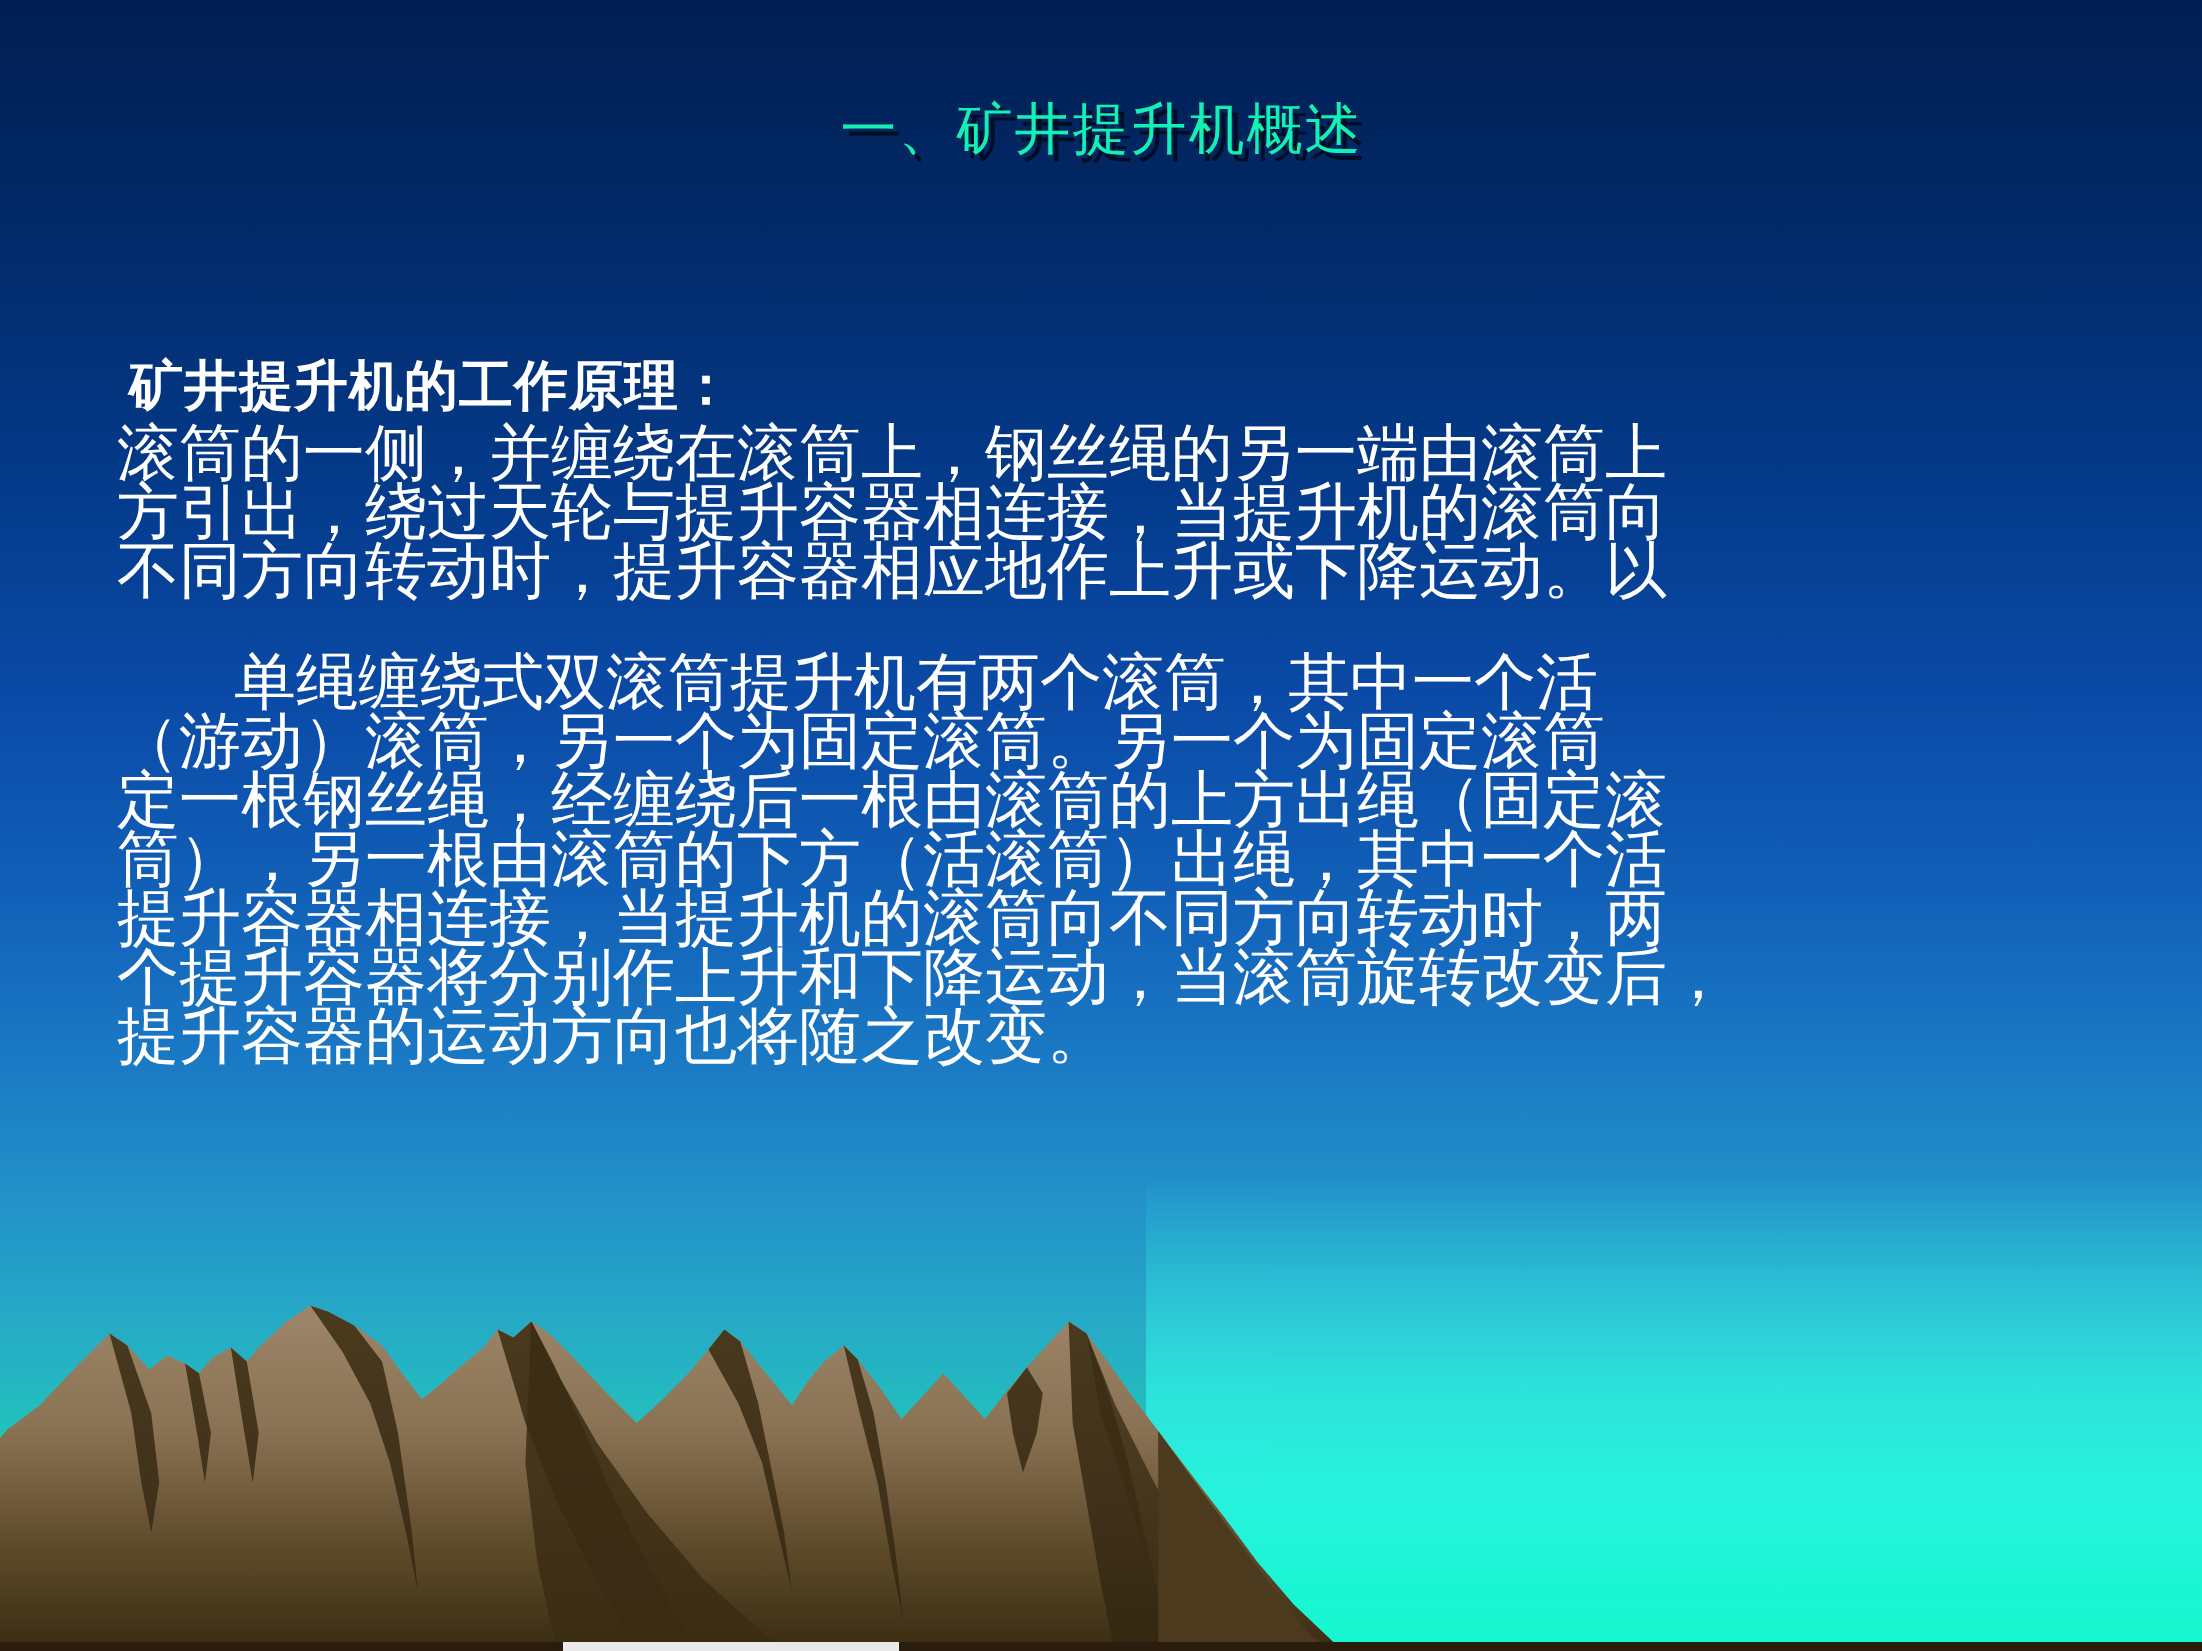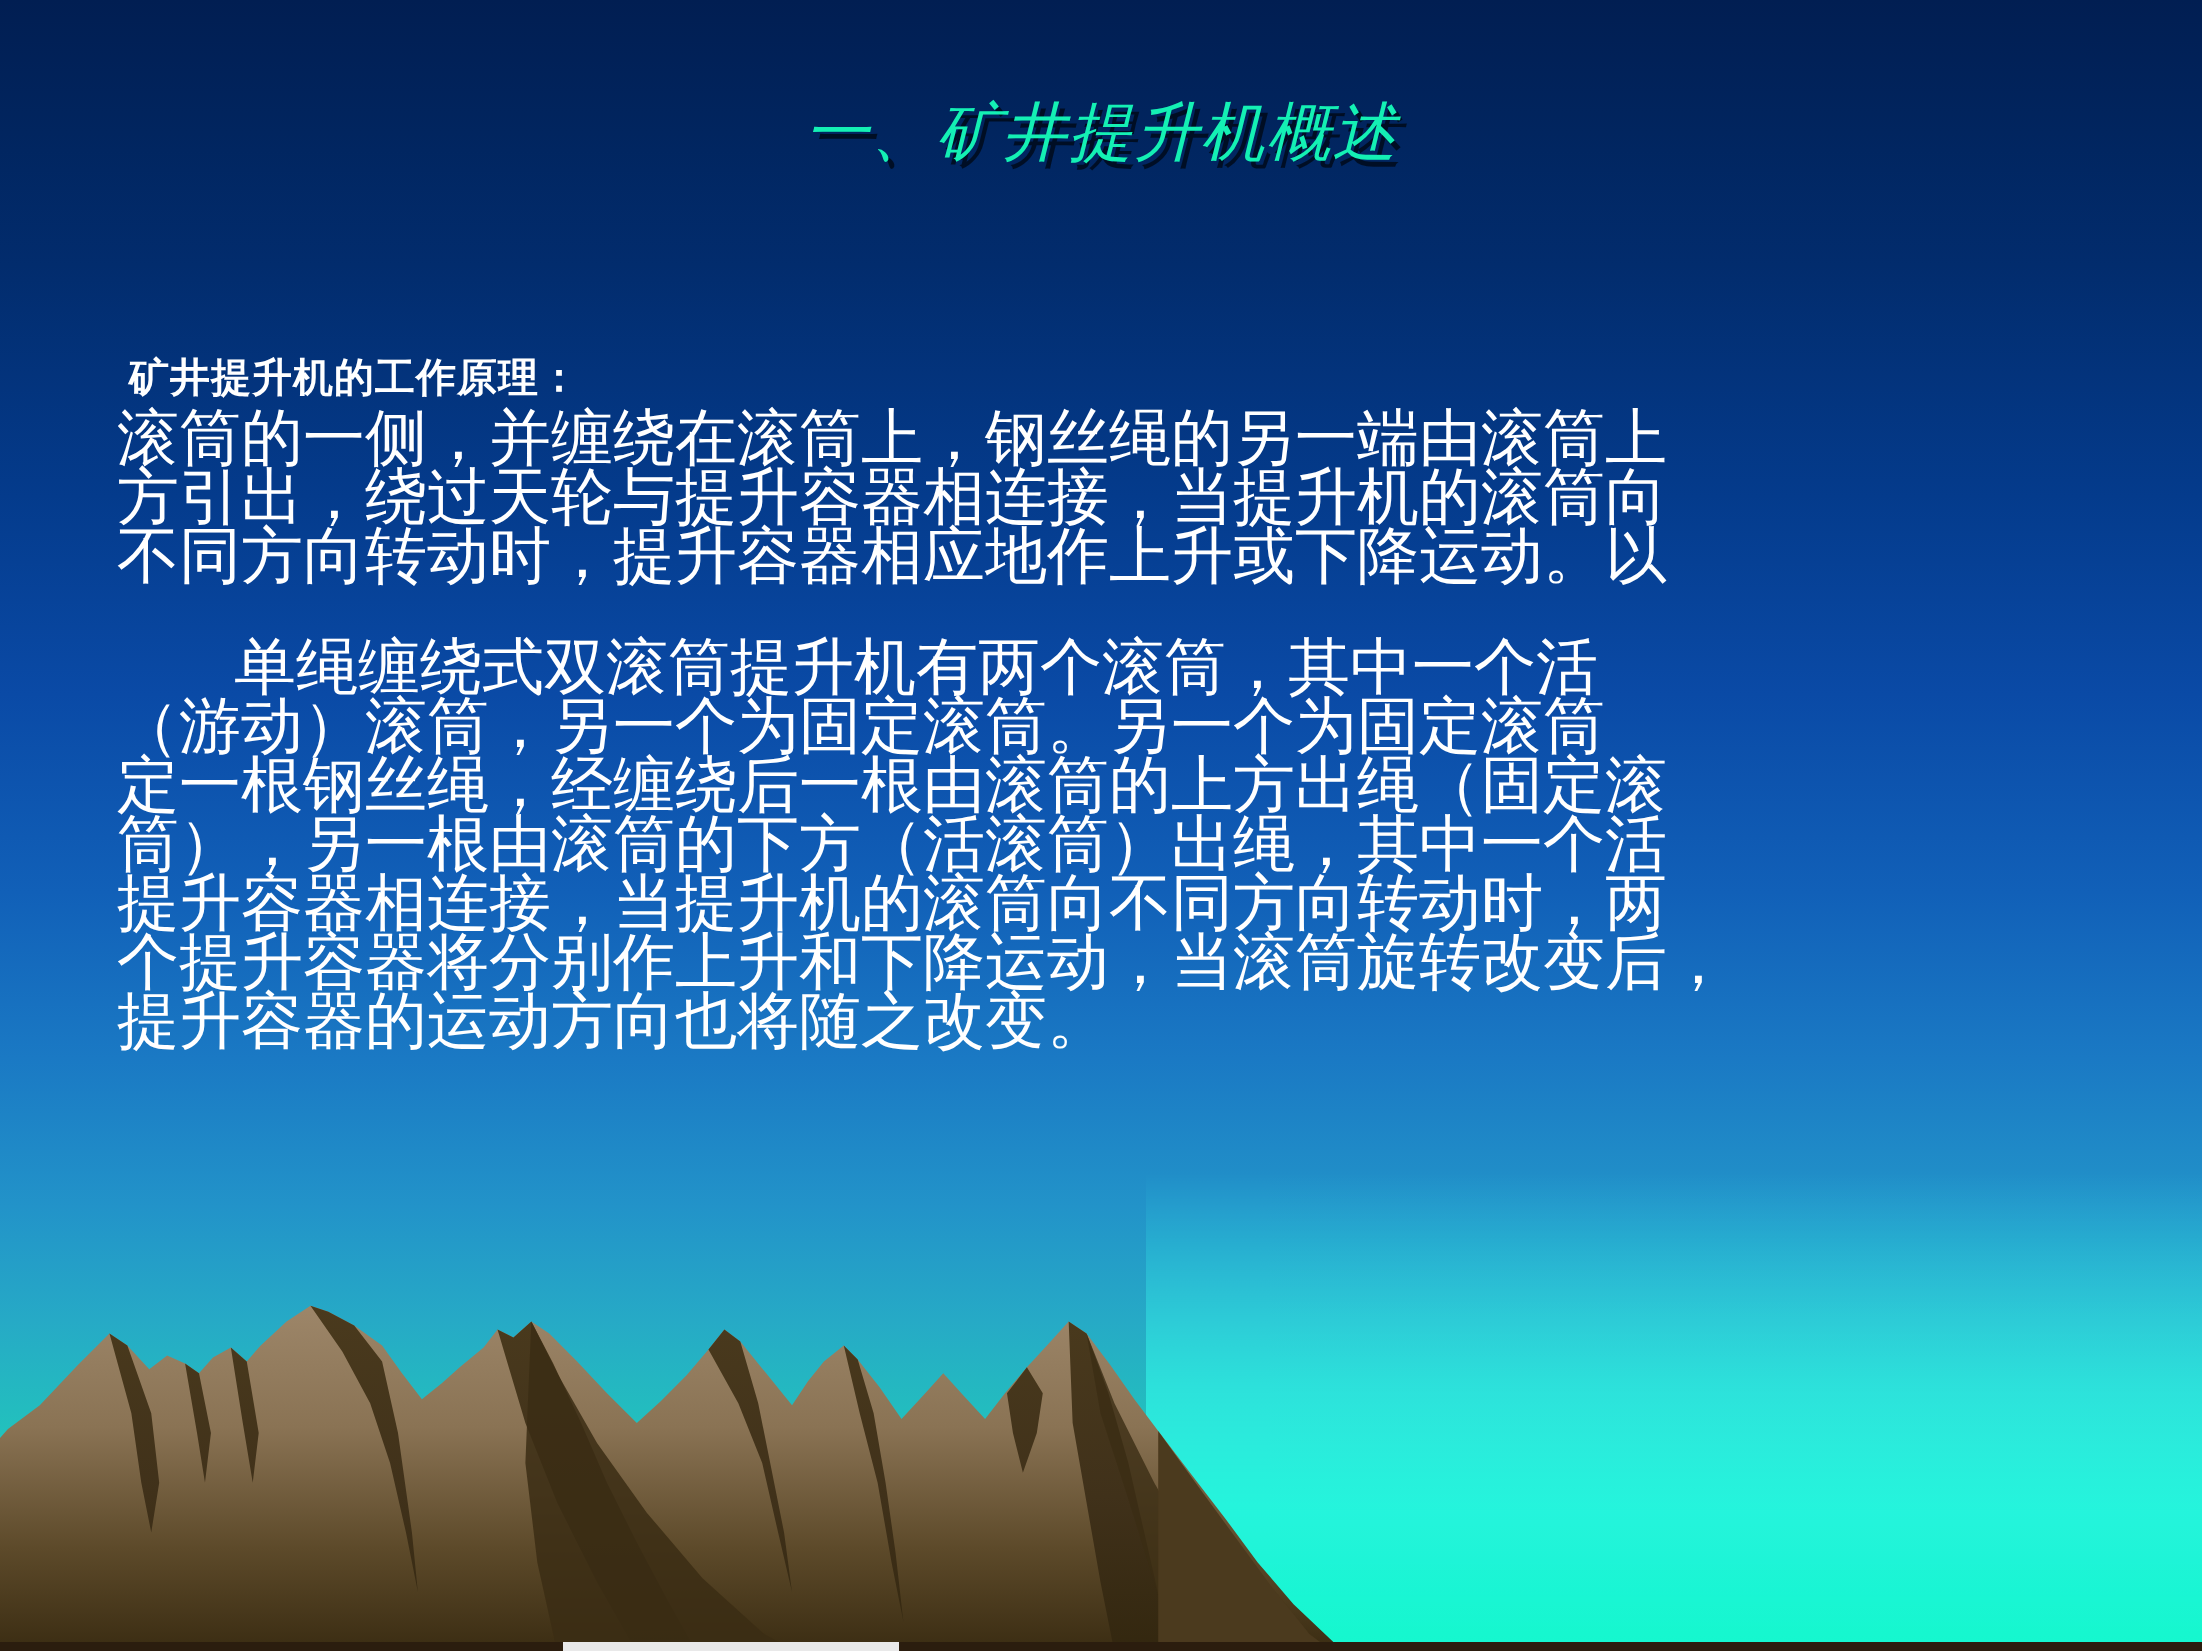--- a/index.html
+++ b/index.html
@@ -63,40 +63,39 @@
   .title-wrap {
     position: absolute;
     left: 0;
     top: 101px;
     width: 2203px;
     text-align: center;
   }
   .slide-title {
     display: inline-block;
     font-family: "Liberation Serif", "DejaVu Serif", serif;
-    font-size: 64px;
+    font-size: 56px;
     line-height: 1.0;
     font-weight: 400;
     color: #14f0b4;
     letter-spacing: 2px;
     text-shadow: 6px 7px 0 rgba(0,0,0,0.62);
     white-space: nowrap;
-    font-style: italic;
   }
 
   
   .body-wrap {
     position: absolute;
     left: 117px;
     top: 356px;
     width: 1980px;
   }
   .heading {
     font-family: "Liberation Serif", "DejaVu Serif", serif;
-    font-size: 40px;
+    font-size: 54px;
     font-weight: bold;
     color: #ffffff;
     line-height: 1.12;
     letter-spacing: 1px;
     margin: 0 0 6px 12px;
     white-space: nowrap;
   }
   .para {
     font-family: "Liberation Serif", "DejaVu Serif", serif;
     font-size: 62px;

